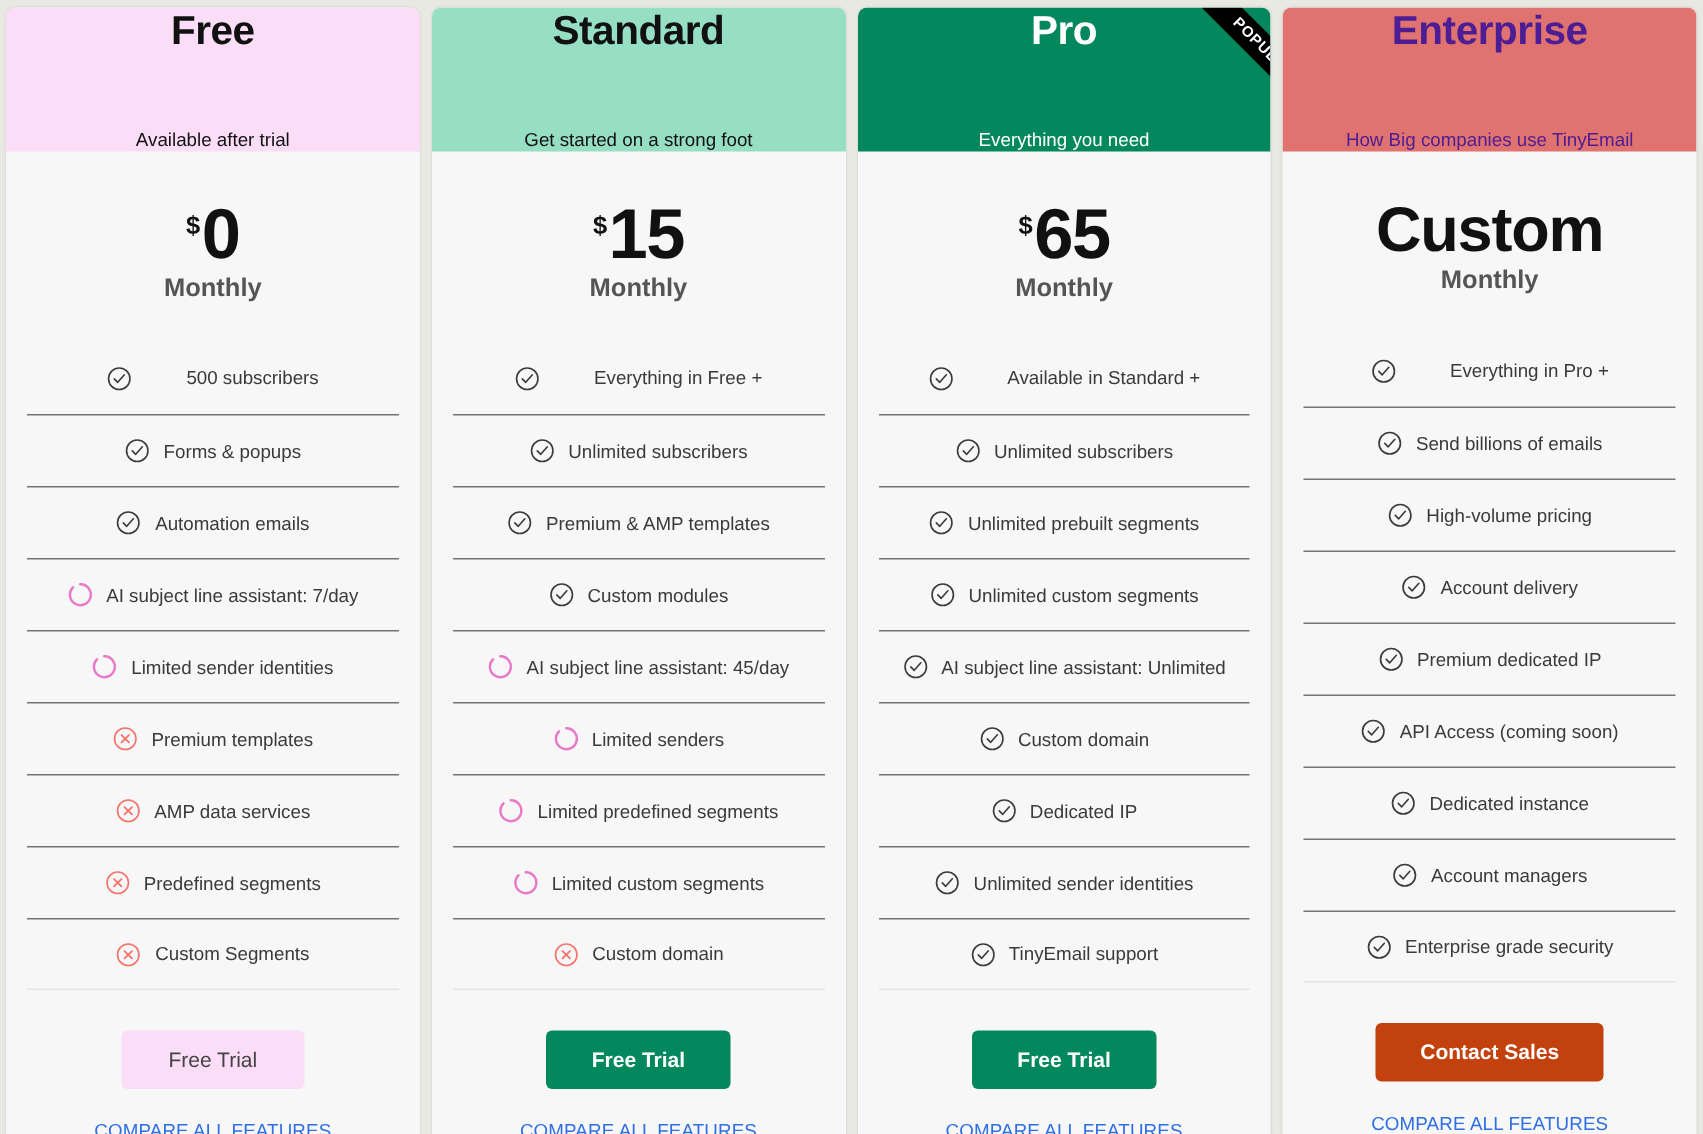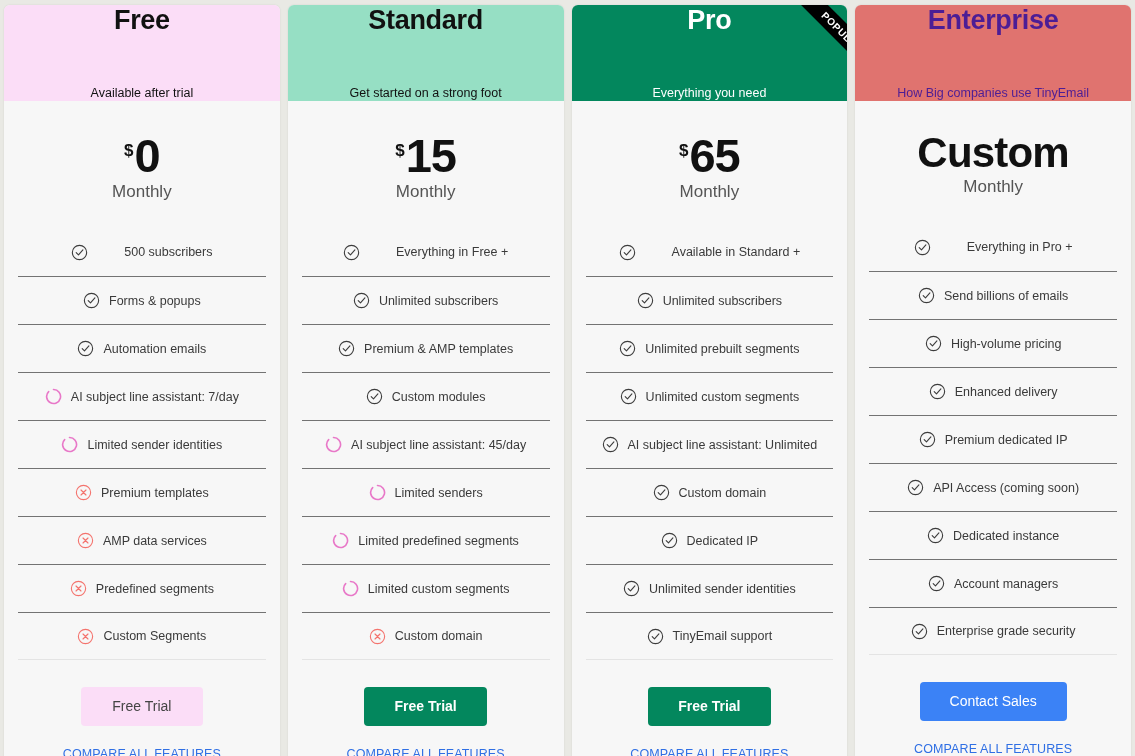--- a/index.html
+++ b/index.html
@@ -109,20 +109,21 @@
     line-height: 0.96;
   }
   .amount.custom-amount {
     font-size: 42px;
     letter-spacing: -0.8px;
   }
   .period {
     font-size: 17px;
     color: #555;
     margin-top: 4px;
+    font-weight: bold;
   }
 
   
   .features {
     list-style: none;
     padding: 0 14px;
     flex: 0 0 auto;
   }
   .feature-row {
     display: flex;
@@ -156,21 +157,21 @@
     border-radius: 4px;
     font-family: inherit;
     font-size: 14px;
     padding: 11px 30px;
     cursor: pointer;
     min-width: 122px;
     line-height: 1.2;
   }
   .cta-free   { background: #fbddf7; color: #444; }
   .cta-green  { background: #03875d; color: #fff; font-weight: bold; }
-  .cta-red    { background: #3b82f6; color: #fff; font-weight: normal; }
+  .cta-red    { background: #c2410c; color: #fff; font-weight: bold; }
 
   .compare-link {
     display: block;
     margin-top: 21px;
     font-size: 12.5px;
     color: #2f6fe4;
     text-decoration: none;
     letter-spacing: 0.1px;
     cursor: pointer;
   }
@@ -444,21 +445,21 @@
             <circle cx="10" cy="10" r="8.4" fill="none" stroke="#3c3c3c" stroke-width="1.3"></circle>
             <path d="M6.1 10.1 L8.8 12.8 L14.0 6.9" fill="none" stroke="#3c3c3c" stroke-width="1.3" stroke-linecap="round" stroke-linejoin="round"></path>
           </svg>
           <span>High-volume pricing</span>
         </li>
         <li class="feature-row">
           <svg class="f-icon" viewBox="0 0 20 20">
             <circle cx="10" cy="10" r="8.4" fill="none" stroke="#3c3c3c" stroke-width="1.3"></circle>
             <path d="M6.1 10.1 L8.8 12.8 L14.0 6.9" fill="none" stroke="#3c3c3c" stroke-width="1.3" stroke-linecap="round" stroke-linejoin="round"></path>
           </svg>
-          <span>Enhanced delivery</span>
+          <span>Account delivery</span>
         </li>
         <li class="feature-row">
           <svg class="f-icon" viewBox="0 0 20 20">
             <circle cx="10" cy="10" r="8.4" fill="none" stroke="#3c3c3c" stroke-width="1.3"></circle>
             <path d="M6.1 10.1 L8.8 12.8 L14.0 6.9" fill="none" stroke="#3c3c3c" stroke-width="1.3" stroke-linecap="round" stroke-linejoin="round"></path>
           </svg>
           <span>Premium dedicated IP</span>
         </li>
         <li class="feature-row">
           <svg class="f-icon" viewBox="0 0 20 20">

